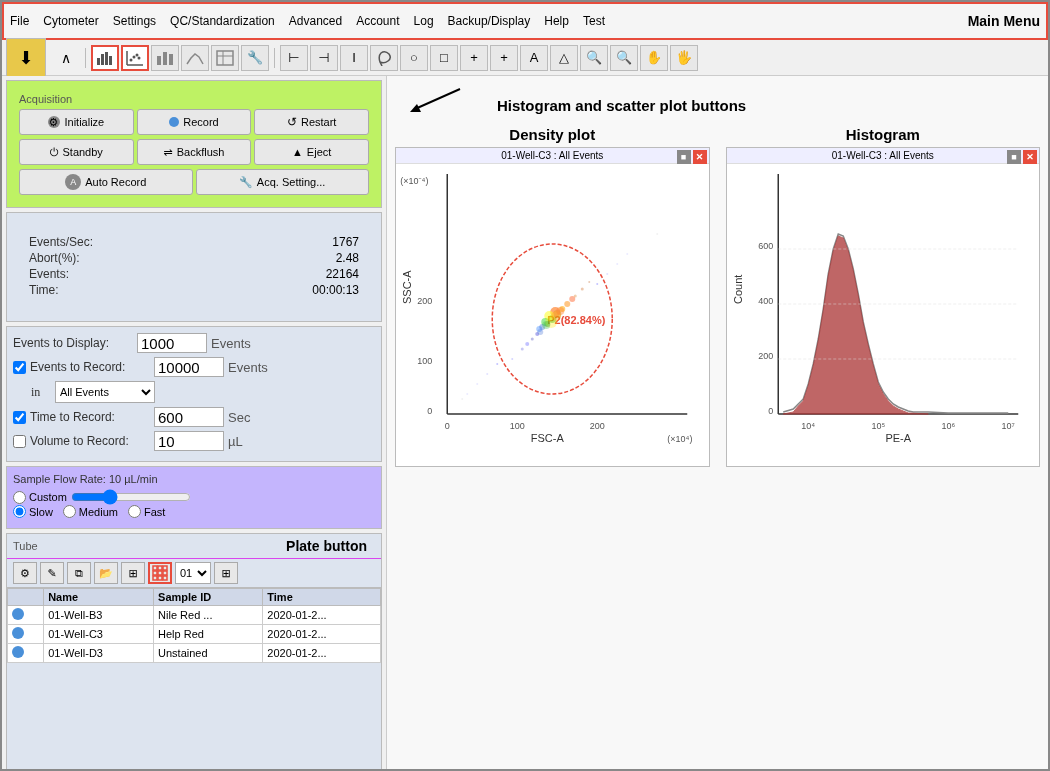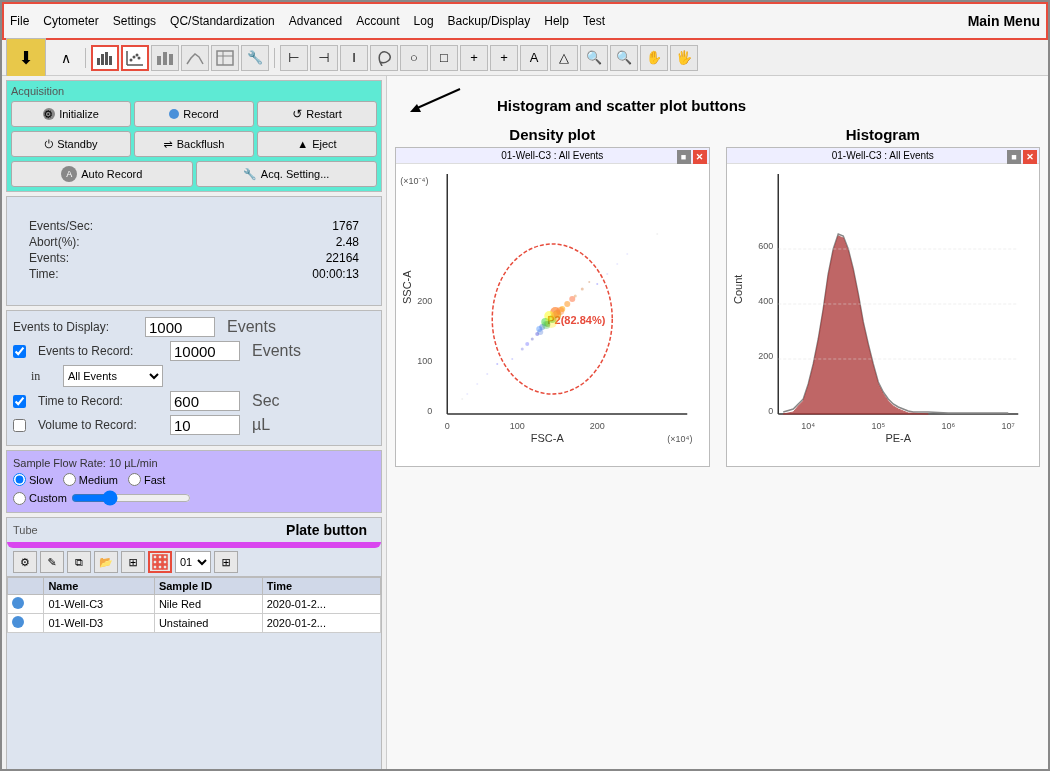--- a/index.html
+++ b/index.html
@@ -91,23 +91,23 @@
       border-right: 1px solid #ccc;
       display: flex;
       flex-direction: column;
       padding: 4px;
       gap: 4px;
       flex-shrink: 0;
     }
 
     
     #acquisition-section {
-      background: #5eead4;
+      background: #bef264;
       border: 1px solid #bbb;
-      padding: 4px;
+      padding: 12px;
     }
     #acquisition-title {
       font-size: 11px;
       color: #555;
       margin-bottom: 4px;
     }
     #acq-buttons {
       display: grid;
       grid-template-columns: 1fr 1fr 1fr;
       gap: 3px;
@@ -175,32 +175,32 @@
     
     #settings-section {
       background: #dde4ef;
       border: 1px solid #bbb;
       padding: 6px;
     }
     .setting-row {
       display: flex;
       align-items: center;
       margin-bottom: 4px;
-      gap: 12px;
+      gap: 4px;
     }
     .setting-label { min-width: 120px; color: #333; }
     .setting-input {
       width: 70px;
       height: 20px;
       border: 1px solid #aaa;
       padding: 0 3px;
       font-size: 15px;
       background: #fff;
     }
-    .setting-unit { color: #555; font-size: 16px; }
+    .setting-unit { color: #555; font-size: 13px; }
     select.setting-select {
       height: 22px;
       border: 1px solid #aaa;
       font-size: 11px;
       background: #fff;
       width: 100px;
     }
     input[type="checkbox"] { width: 13px; height: 13px; }
 
     
@@ -235,23 +235,22 @@
       background: #dde4ef;
       border: 1px solid #bbb;
       flex: 1;
       display: flex;
       flex-direction: column;
     }
     #tube-header {
       display: flex;
       align-items: center;
       padding: 4px 6px;
-      border-bottom: 6px solid #d946ef;
+      border-bottom: 1px solid #d946ef;
       background: #dde4ef;
-      border-radius: 6px;
     }
     #tube-title { font-size: 11px; color: #555; flex: 1; }
     #plate-btn-label {
       font-weight: bold;
       font-size: 14px;
       margin-right: 8px;
     }
     #tube-toolbar {
       display: flex;
       align-items: center;
@@ -589,40 +588,40 @@
       <div class="setting-row">
         <input type="checkbox" style="">
         <span class="setting-label">Volume to Record:</span>
         <input type="text" class="setting-input" value="10" style="">
         <span class="setting-unit">µL</span>
       </div>
     </div>
 
     <div id="flowrate-section">
       <div id="flowrate-title">Sample Flow Rate:  10 µL/min</div>
+      <div id="slider-row">
+        <div class="radio-item">
+          <input type="radio" name="flowrate" style="">
+          <span>Custom</span>
+        </div>
+        <input type="range" min="0" max="100" value="30" style="">
+      </div>
       <div id="flowrate-radios">
         <div class="radio-item">
           <input type="radio" name="flowrate" checked="" style="">
           <span>Slow</span>
         </div>
         <div class="radio-item">
           <input type="radio" name="flowrate" style="">
           <span>Medium</span>
         </div>
         <div class="radio-item">
           <input type="radio" name="flowrate" style="">
           <span>Fast</span>
         </div>
-      </div>
-      <div id="slider-row">
-        <div class="radio-item">
-          <input type="radio" name="flowrate" style="">
-          <span>Custom</span>
-        </div>
-        <input type="range" min="0" max="100" value="30" style="">
       </div>
     </div>
 
     <div id="tube-section">
       <div id="tube-header">
         <span id="tube-title">Tube</span>
         <span id="plate-btn-label">Plate button</span>
       </div>
       <div id="tube-toolbar">
 
@@ -654,24 +653,30 @@
         <table>
           <thead>
             <tr>
               <th></th>
               <th>Name</th>
               <th>Sample ID</th>
               <th>Time</th>
             </tr>
           </thead>
           <tbody id="tube-tbody">
+          <tr>
+        <td><span class="row-indicator"></span></td>
+        <td>01-Well-B3</td>
+        <td>Nile Red ...</td>
+        <td>2020-01-2...</td>
+      </tr>
               <tr>
         <td><span class="row-indicator"></span></td>
         <td>01-Well-C3</td>
-        <td>Nile Red</td>
+        <td>Help Red</td>
         <td>2020-01-2...</td>
       </tr>
               <tr>
         <td><span class="row-indicator"></span></td>
         <td>01-Well-D3</td>
         <td>Unstained</td>
         <td>2020-01-2...</td>
       </tr>
             </tbody>
         </table>

